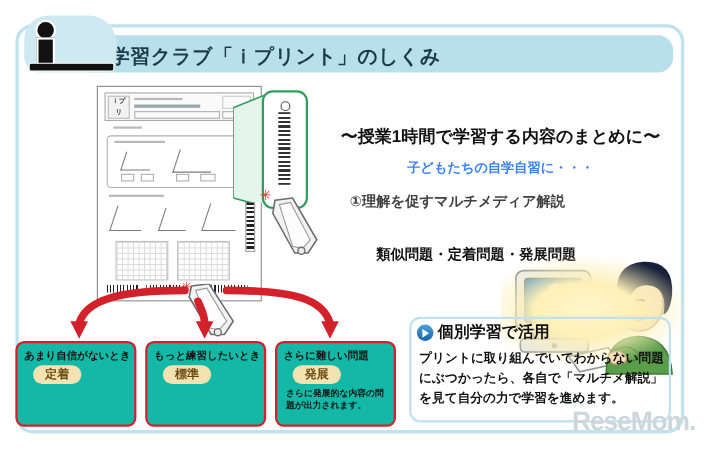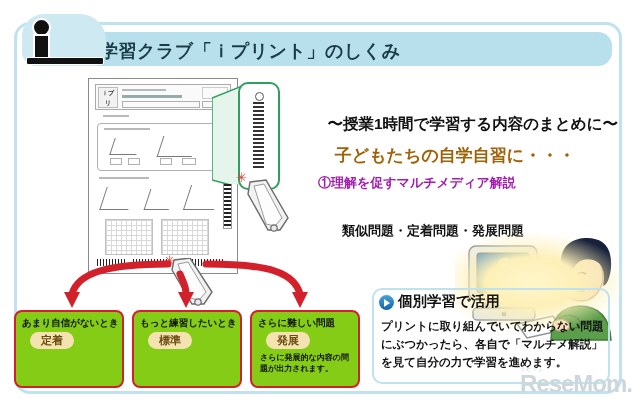--- a/index.html
+++ b/index.html
@@ -183,39 +183,38 @@
   }
 
   
   .headline {
     position: absolute;
     left: 292px; top: 114px;
     width: 326px;
     font-size: 15.5px;
     font-weight: bold;
     color: #111;
-    text-align: right;
+    text-align: center;
     white-space: nowrap;
   }
   .subline {
     position: absolute;
     left: 300px; top: 144px;
     width: 310px;
-    font-size: 17px;
+    font-size: 12px;
     font-weight: bold;
-    color: #a16207;
+    color: #3b82f6;
     text-align: center;
     white-space: nowrap;
   }
   .bullet-1 {
     position: absolute;
     left: 318px; top: 174px;
-    font-size: 13px; font-weight: bold; color: #a21caf;
-    white-space: nowrap;
-    font-family: Liberation Mono, monospace;
+    font-size: 13px; font-weight: bold; color: #404040;
+    white-space: nowrap;
   }
   .bullet-2 {
     position: absolute;
     left: 318px; top: 202px;
     font-size: 13px; font-weight: bold; color: #111;
     white-space: nowrap;
   }
   .bullet-2b {
     position: absolute;
     left: 342px; top: 222px;
@@ -234,21 +233,21 @@
     width: 170px; height: 100px;
     background: radial-gradient(ellipse at 45% 50%,
        #fff6c9 0%, #fdf0b8 35%, rgba(255,255,255,0) 72%);
   }
 
   
   .cardrow { position: absolute; left: 14px; top: 310px; }
   .card {
     position: absolute;
     width: 110px; height: 78px;
-    background: #84cc16;
+    background: #14b8a6;
     border: 2px solid #d3212b;
     border-radius: 8px;
     box-sizing: border-box;
     text-decoration: underline;
   }
   .card-title {
     position: absolute; left: 6px; top: 5px;
     font-size: 9.5px; font-weight: bold; color: #111;
     white-space: nowrap;
   }

